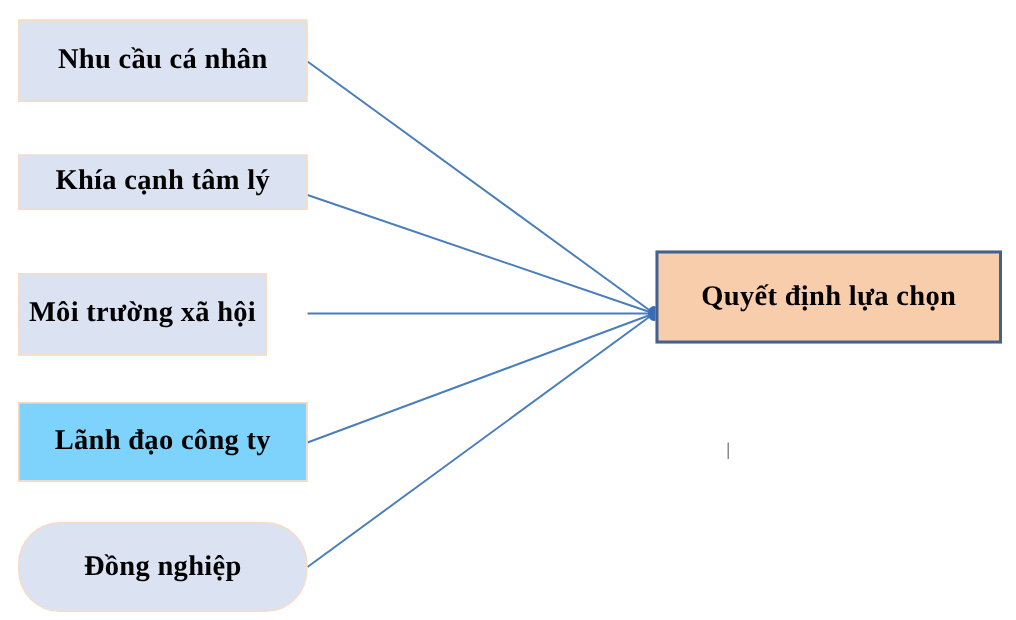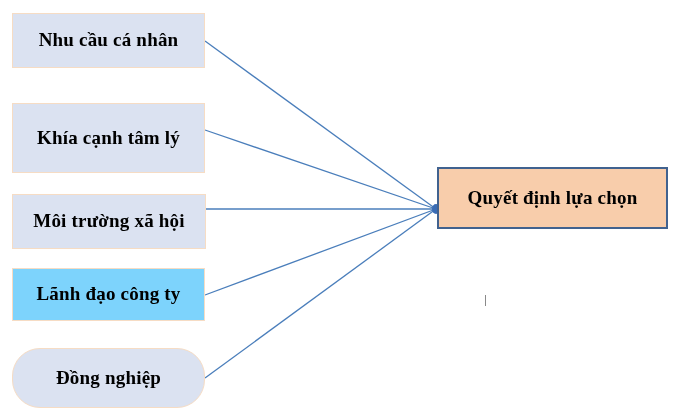--- a/index.html
+++ b/index.html
@@ -65,25 +65,25 @@
       <line x1="205" y1="209" x2="436" y2="209" stroke="#4a7ebb" stroke-width="1.3"></line>
       <line x1="205" y1="295" x2="436" y2="209" stroke="#4a7ebb" stroke-width="1.3"></line>
       <line x1="205" y1="378" x2="436" y2="209" stroke="#4a7ebb" stroke-width="1.3"></line>
       <ellipse cx="436" cy="209" rx="4" ry="5" fill="#3a6cb5"></ellipse>
     </svg>
 
   <div class="node source" style="left: 12px; top: 13px; width: 193px; height: 55px; background: rgb(219, 226, 241); border-color: rgb(246, 220, 196); color: rgb(0, 0, 0);">
     <span>Nhu cầu cá nhân</span>
   </div>
 
-  <div class="node source" style="left: 12px; top: 103px; width: 193px; height: 70px; background: rgb(219, 226, 241); border-color: rgb(246, 220, 196); color: rgb(0, 0, 0);">
+  <div class="node source" style="left: 12px; top: 103px; width: 193px; height: 37px; background: rgb(219, 226, 241); border-color: rgb(246, 220, 196); color: rgb(0, 0, 0);">
     <span>Khía cạnh tâm lý</span>
   </div>
 
-  <div class="node source" style="left: 12px; top: 194px; width: 194px; height: 55px; background: rgb(219, 226, 241); border-color: rgb(246, 220, 196); color: rgb(0, 0, 0);">
+  <div class="node source" style="left: 12px; top: 182px; width: 166px; height: 55px; background: rgb(219, 226, 241); border-color: rgb(246, 220, 196); color: rgb(0, 0, 0);">
     <span>Môi trường xã hội</span>
   </div>
 
   <div class="node source" style="left: 12px; top: 268px; width: 193px; height: 53px; background: #7dd3fc; border-color: rgb(246, 220, 196); color: rgb(0, 0, 0);">
     <span>Lãnh đạo công ty</span>
   </div>
 
   <div class="node source" style="left: 12px; top: 348px; width: 193px; height: 60px; background: rgb(219, 226, 241); border-color: rgb(246, 220, 196); color: rgb(0, 0, 0); border-radius: 28px;">
     <span>Đồng nghiệp</span>
   </div>

